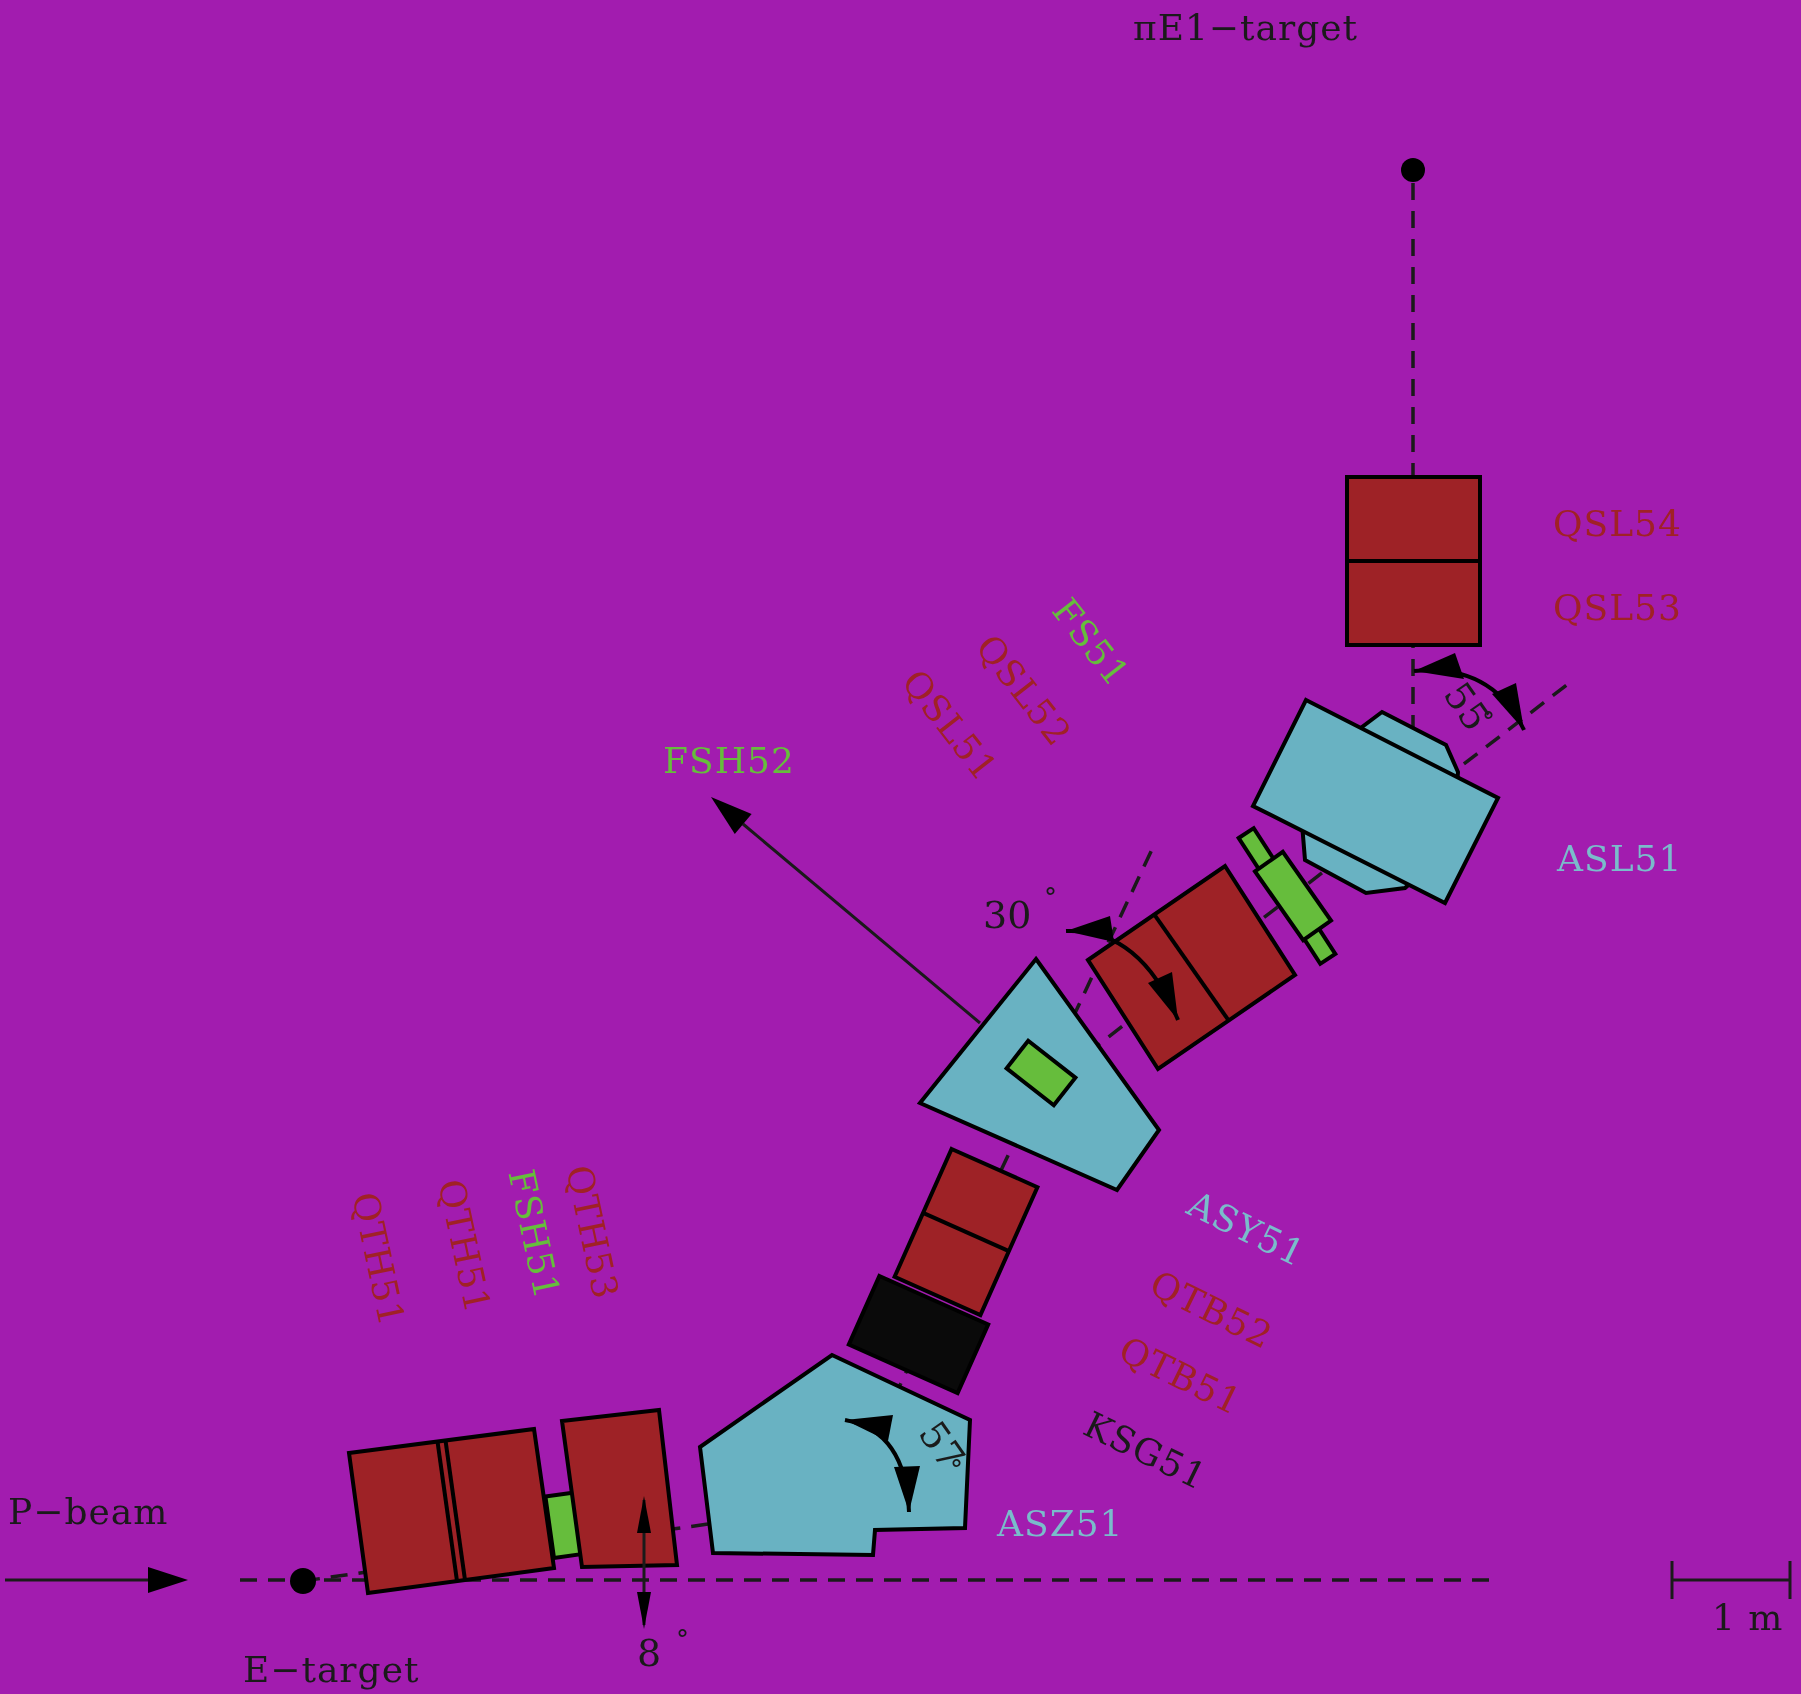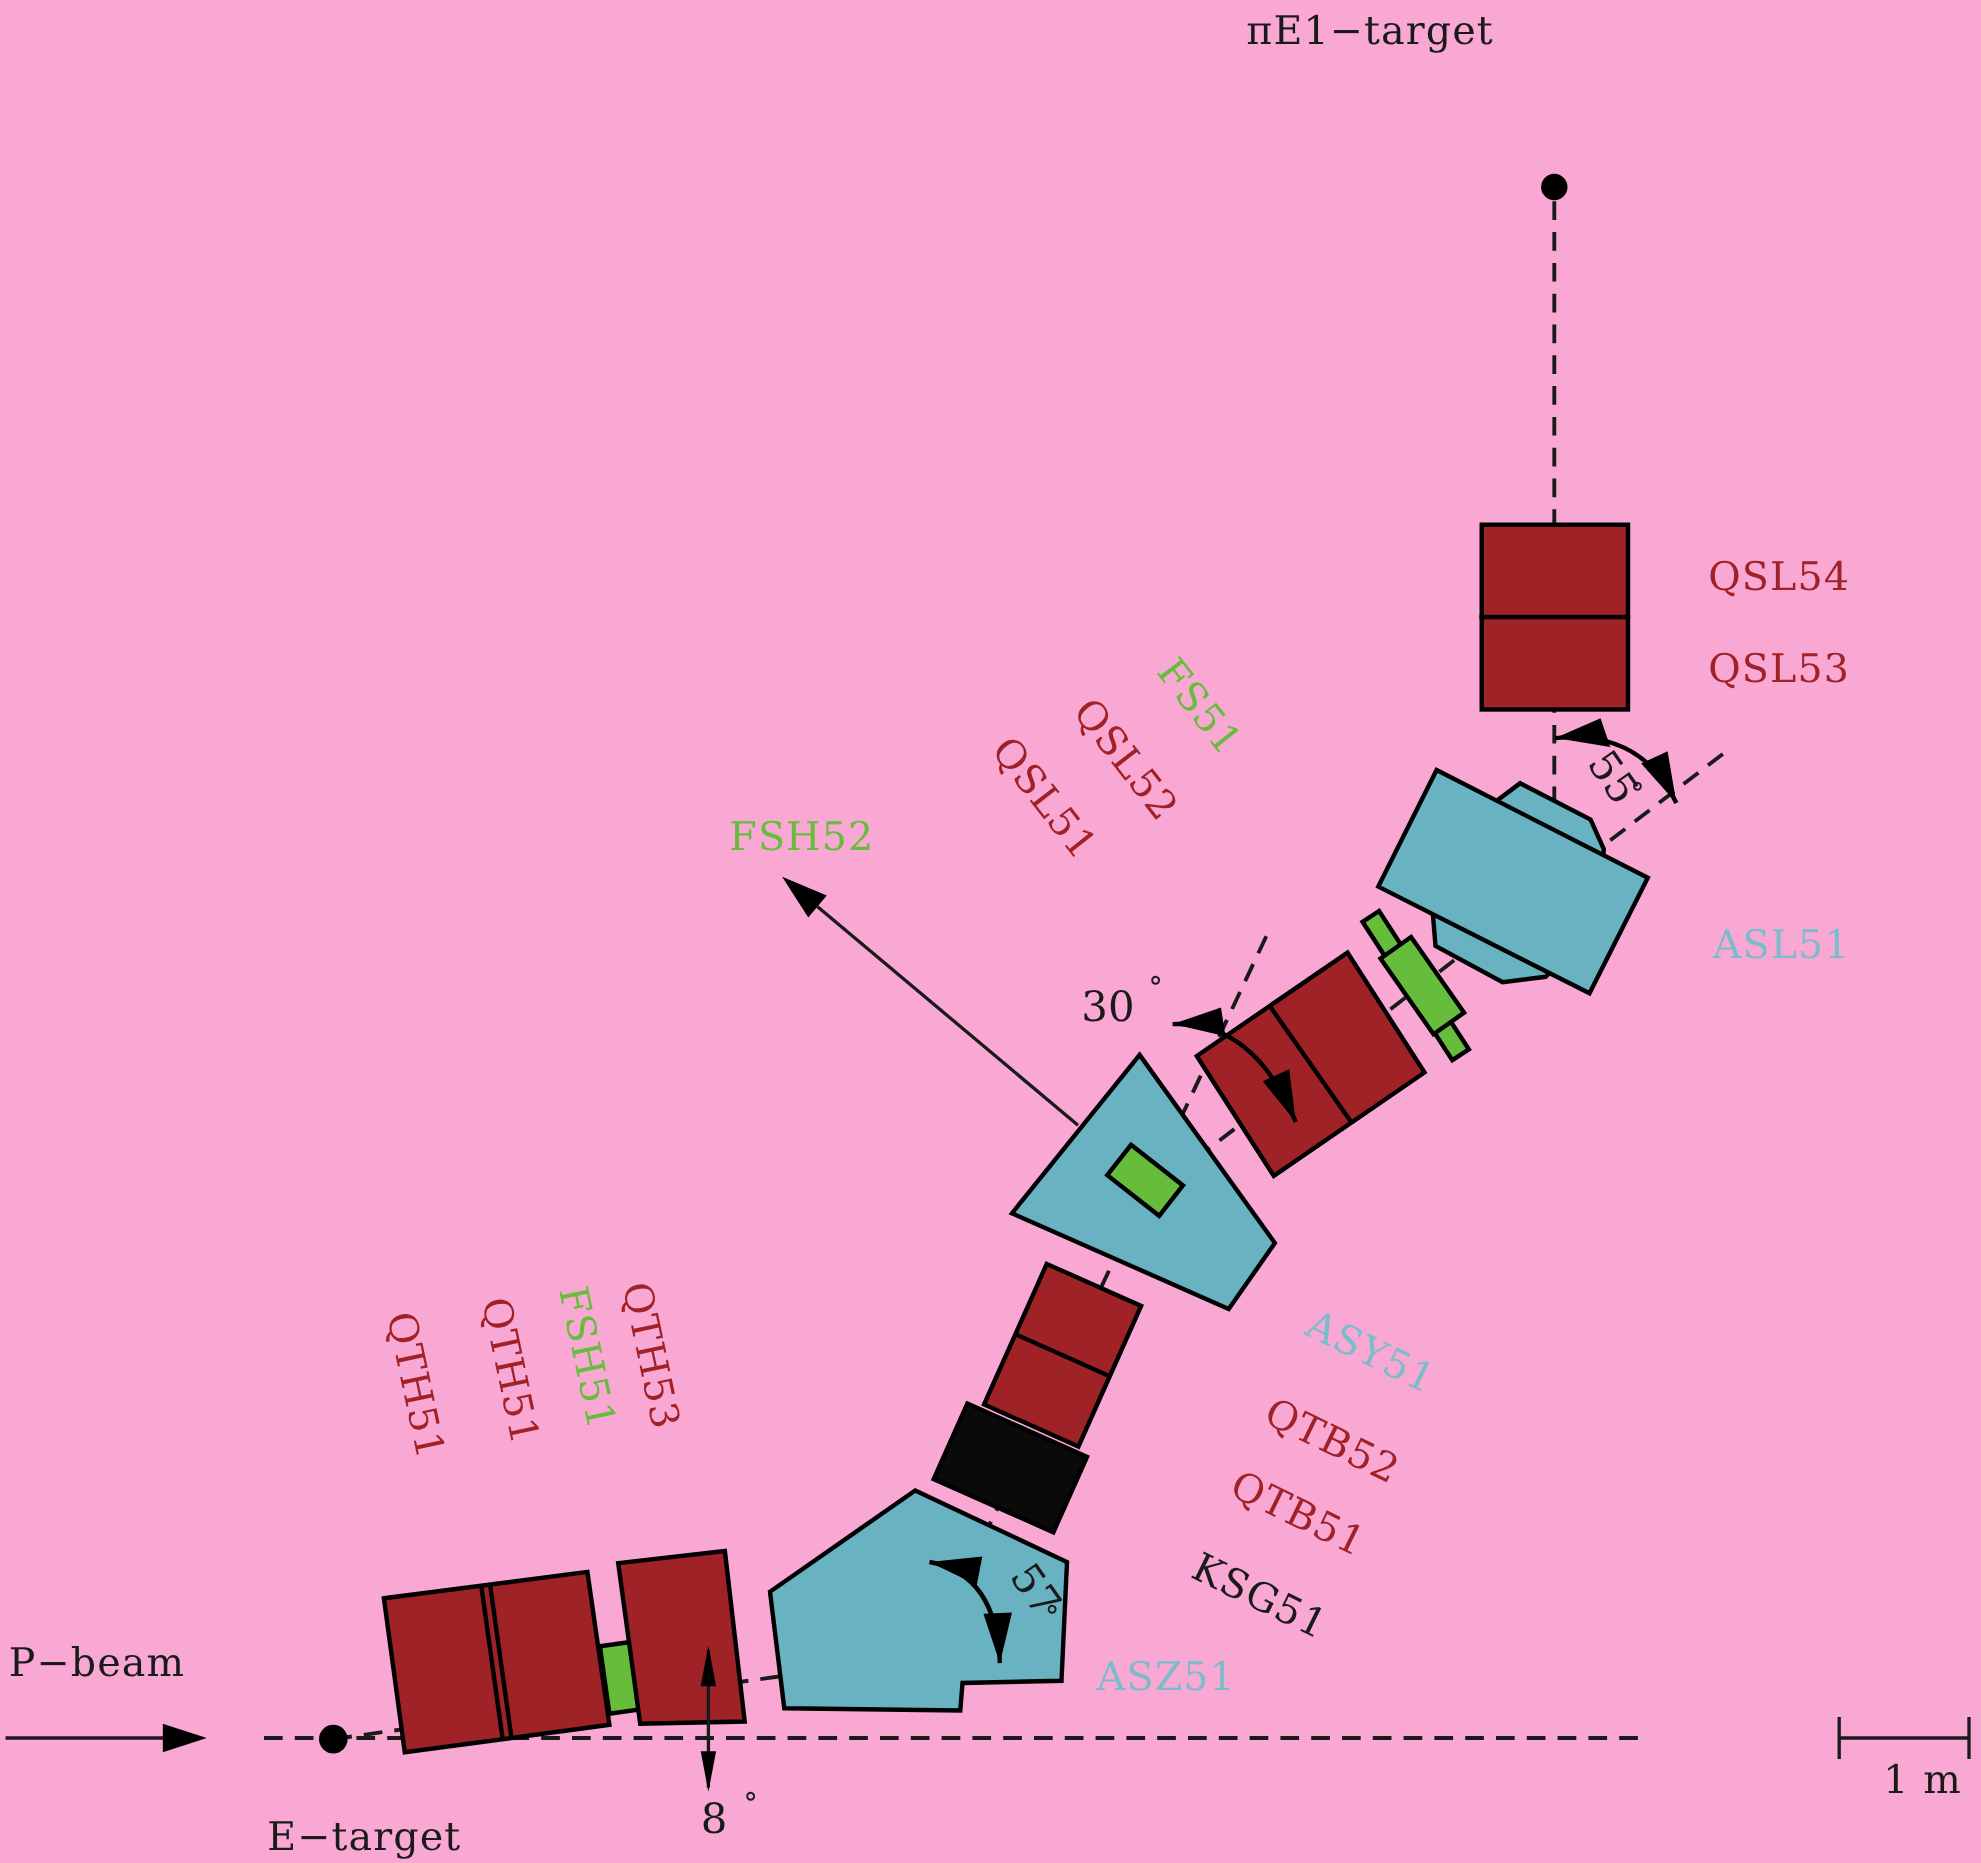--- a/index.html
+++ b/index.html
@@ -1,16 +1,16 @@
 <!DOCTYPE html>
 <html><head>
 <meta charset="utf-8">
 <style>
   html,body{margin:0;padding:0;background:#ffffff;}
-  .page{position:relative;width:1801px;height:1694px;background:#f9a8d4;overflow:hidden;}
+  .page{position:relative;width:1801px;height:1694px;background:#a21caf;overflow:hidden;}
   svg{display:block;}
   text{font-family:"DejaVu Serif","Liberation Serif",serif;}
   .lbl{font-size:36px;letter-spacing:1px;}
   .lbl-red{fill:#a02126;}
   .lbl-teal{fill:#7abccb;}
   .lbl-green{fill:#66bd3c;}
   .lbl-black{fill:#1a1a1a;}
   .ann{font-size:38px;fill:#1a1a1a;}
   .deg{font-size:26px;fill:#1a1a1a;}
   .shape{stroke:#000000;stroke-width:4;stroke-linejoin:miter;}

